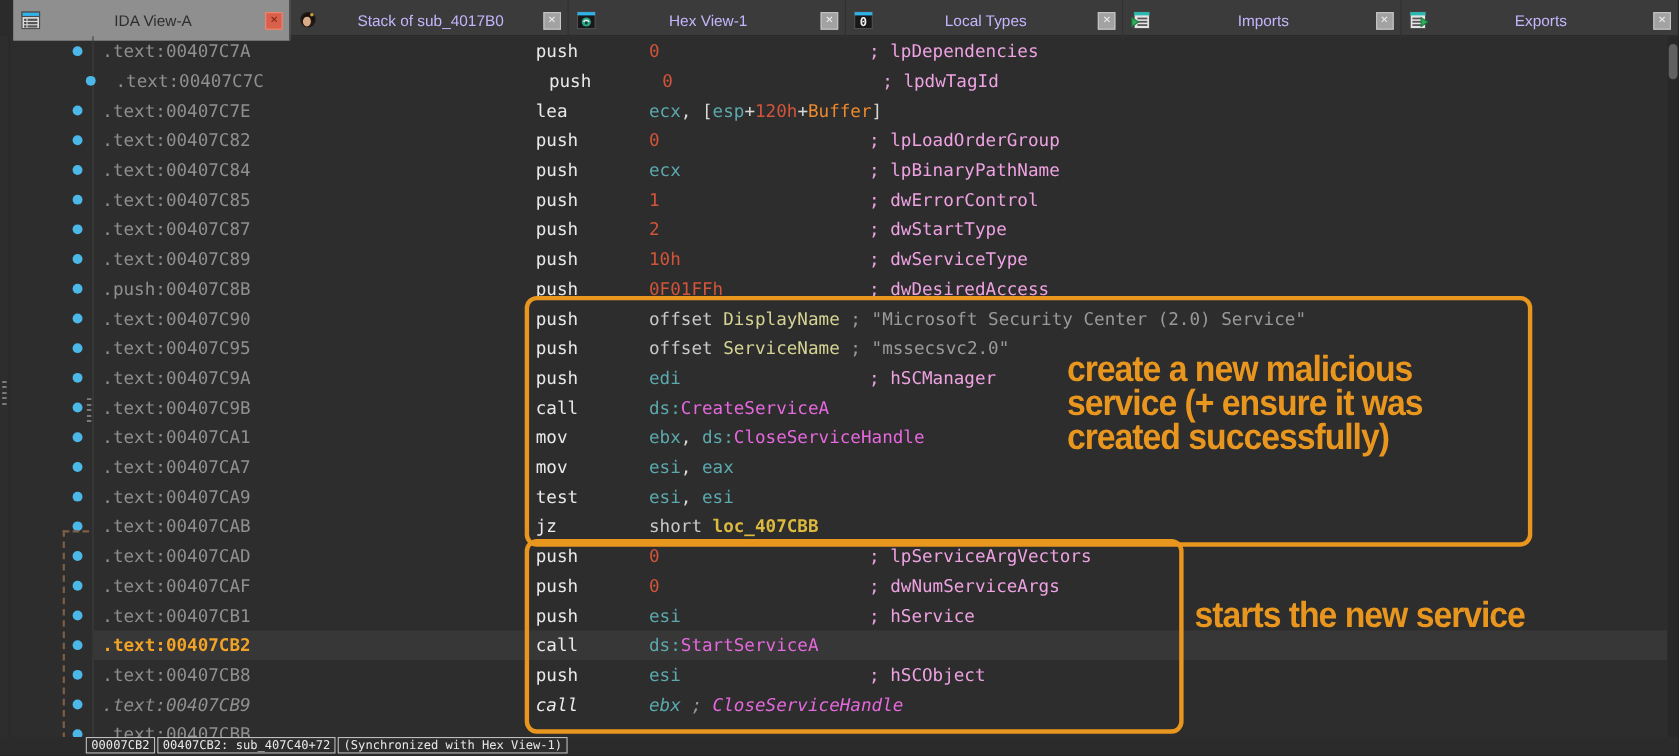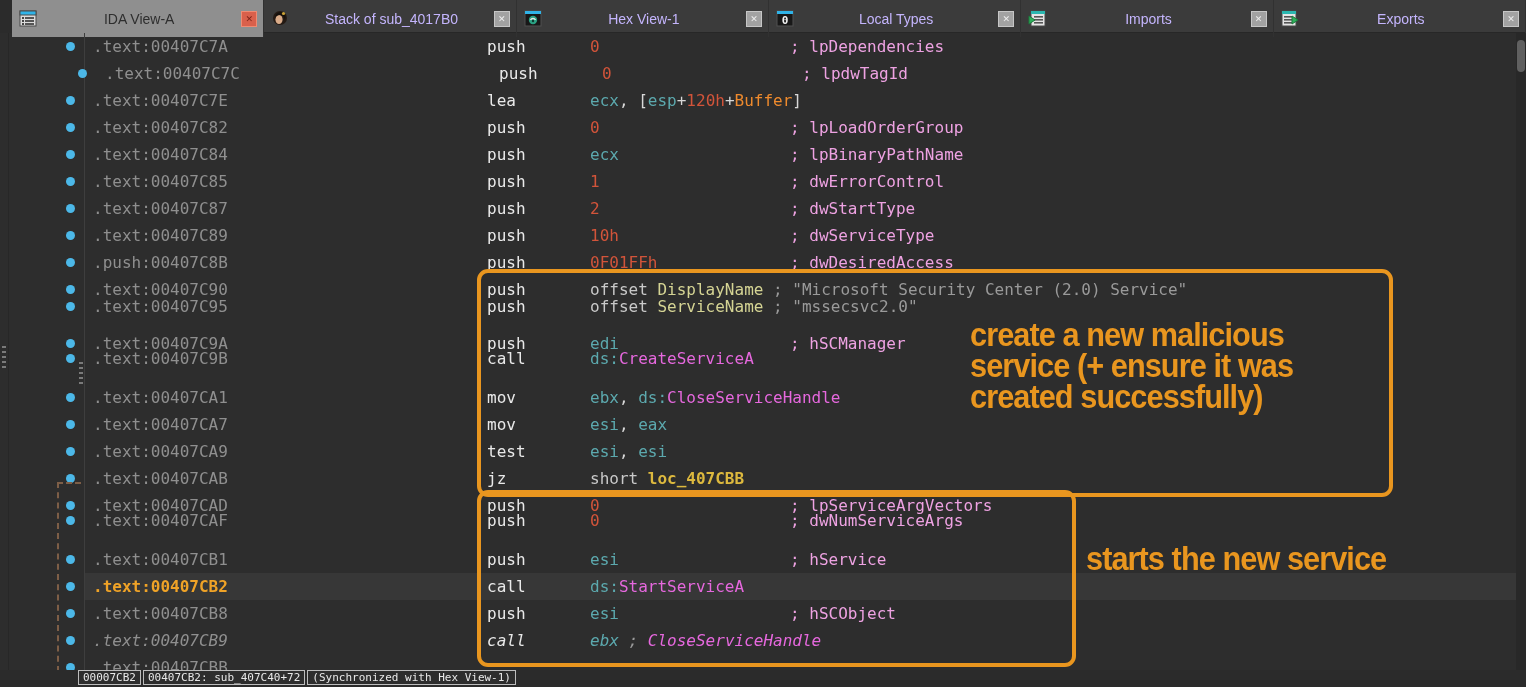--- a/index.html
+++ b/index.html
@@ -180,29 +180,29 @@
       <div class="row" style="top: 0px;"><span class="navdot"></span><span class="addr">.text:00407C7A</span><span class="code"><span class="seg-mn">push</span><span class="seg-num">0</span></span><span class="cmt">; lpDependencies</span></div>
       <div class="row" style="top: 27px; margin-left: 12px;"><span class="navdot"></span><span class="addr">.text:00407C7C</span><span class="code"><span class="seg-mn">push</span><span class="seg-num">0</span></span><span class="cmt">; lpdwTagId</span></div>
       <div class="row" style="top: 54px;"><span class="navdot"></span><span class="addr">.text:00407C7E</span><span class="code"><span class="seg-mn">lea</span><span class="seg-reg">ecx</span><span class="seg-p">, [</span><span class="seg-reg">esp</span><span class="seg-p">+</span><span class="seg-num">120h</span><span class="seg-p">+</span><span class="seg-buf">Buffer</span><span class="seg-p">]</span></span></div>
       <div class="row" style="top: 81px;"><span class="navdot"></span><span class="addr">.text:00407C82</span><span class="code"><span class="seg-mn">push</span><span class="seg-num">0</span></span><span class="cmt">; lpLoadOrderGroup</span></div>
       <div class="row" style="top: 108px;"><span class="navdot"></span><span class="addr">.text:00407C84</span><span class="code"><span class="seg-mn">push</span><span class="seg-reg">ecx</span></span><span class="cmt">; lpBinaryPathName</span></div>
       <div class="row" style="top: 135px;"><span class="navdot"></span><span class="addr">.text:00407C85</span><span class="code"><span class="seg-mn">push</span><span class="seg-num">1</span></span><span class="cmt">; dwErrorControl</span></div>
       <div class="row" style="top: 162px;"><span class="navdot"></span><span class="addr">.text:00407C87</span><span class="code"><span class="seg-mn">push</span><span class="seg-num">2</span></span><span class="cmt">; dwStartType</span></div>
       <div class="row" style="top: 189px;"><span class="navdot"></span><span class="addr">.text:00407C89</span><span class="code"><span class="seg-mn">push</span><span class="seg-num">10h</span></span><span class="cmt">; dwServiceType</span></div>
       <div class="row" style="top: 216px;"><span class="navdot"></span><span class="addr">.push:00407C8B</span><span class="code"><span class="seg-mn">push</span><span class="seg-num">0F01FFh</span></span><span class="cmt">; dwDesiredAccess</span></div>
       <div class="row" style="top: 243px;"><span class="navdot"></span><span class="addr">.text:00407C90</span><span class="code"><span class="seg-mn">push</span><span class="seg-kw">offset </span><span class="seg-name">DisplayName</span><span class="seg-cgray"> ; "Microsoft Security Center (2.0) Service"</span></span></div>
-      <div class="row" style="top: 260px;"><span class="navdot"></span><span class="addr">.text:00407C95</span><span class="code"><span class="seg-mn">push</span><span class="seg-kw">offset </span><span class="seg-name">ServiceName</span><span class="seg-cgray"> ; "mssecsvc2.0"</span></span></div>
+      <div class="row" style="top: 270px;"><span class="navdot"></span><span class="addr">.text:00407C95</span><span class="code"><span class="seg-mn">push</span><span class="seg-kw">offset </span><span class="seg-name">ServiceName</span><span class="seg-cgray"> ; "mssecsvc2.0"</span></span></div>
       <div class="row" style="top: 297px;"><span class="navdot"></span><span class="addr">.text:00407C9A</span><span class="code"><span class="seg-mn">push</span><span class="seg-reg">edi</span></span><span class="cmt">; hSCManager</span></div>
-      <div class="row" style="top: 312px;"><span class="navdot"></span><span class="addr">.text:00407C9B</span><span class="code"><span class="seg-mn">call</span><span class="seg-reg">ds:</span><span class="seg-api">CreateServiceA</span></span></div>
+      <div class="row" style="top: 324px;"><span class="navdot"></span><span class="addr">.text:00407C9B</span><span class="code"><span class="seg-mn">call</span><span class="seg-reg">ds:</span><span class="seg-api">CreateServiceA</span></span></div>
       <div class="row" style="top: 351px;"><span class="navdot"></span><span class="addr">.text:00407CA1</span><span class="code"><span class="seg-mn">mov</span><span class="seg-reg">ebx</span><span class="seg-p">, </span><span class="seg-reg">ds:</span><span class="seg-api">CloseServiceHandle</span></span></div>
       <div class="row" style="top: 378px;"><span class="navdot"></span><span class="addr">.text:00407CA7</span><span class="code"><span class="seg-mn">mov</span><span class="seg-reg">esi</span><span class="seg-p">, </span><span class="seg-reg">eax</span></span></div>
       <div class="row" style="top: 405px;"><span class="navdot"></span><span class="addr">.text:00407CA9</span><span class="code"><span class="seg-mn">test</span><span class="seg-reg">esi</span><span class="seg-p">, </span><span class="seg-reg">esi</span></span></div>
       <div class="row" style="top: 432px;"><span class="navdot"></span><span class="addr">.text:00407CAB</span><span class="code"><span class="seg-mn">jz</span><span class="seg-kw">short </span><span class="seg-lbl">loc_407CBB</span></span></div>
       <div class="row" style="top: 459px;"><span class="navdot"></span><span class="addr">.text:00407CAD</span><span class="code"><span class="seg-mn">push</span><span class="seg-num">0</span></span><span class="cmt">; lpServiceArgVectors</span></div>
-      <div class="row" style="top: 474px;"><span class="navdot"></span><span class="addr">.text:00407CAF</span><span class="code"><span class="seg-mn">push</span><span class="seg-num">0</span></span><span class="cmt">; dwNumServiceArgs</span></div>
+      <div class="row" style="top: 486px;"><span class="navdot"></span><span class="addr">.text:00407CAF</span><span class="code"><span class="seg-mn">push</span><span class="seg-num">0</span></span><span class="cmt">; dwNumServiceArgs</span></div>
       <div class="row" style="top: 513px;"><span class="navdot"></span><span class="addr">.text:00407CB1</span><span class="code"><span class="seg-mn">push</span><span class="seg-reg">esi</span></span><span class="cmt">; hService</span></div>
       <div class="row current" style="top: 540px;"><div class="hl"></div><span class="navdot"></span><span class="addr cur">.text:00407CB2</span><span class="code"><span class="seg-mn">call</span><span class="seg-reg">ds:</span><span class="seg-api">StartServiceA</span></span></div>
       <div class="row" style="top: 567px;"><span class="navdot"></span><span class="addr">.text:00407CB8</span><span class="code"><span class="seg-mn">push</span><span class="seg-reg">esi</span></span><span class="cmt">; hSCObject</span></div>
       <div class="row" style="top: 594px; font-style: italic;"><span class="navdot"></span><span class="addr">.text:00407CB9</span><span class="code"><span class="seg-mn">call</span><span class="seg-reg">ebx</span><span class="seg-cgray"> ; </span><span class="seg-api">CloseServiceHandle</span></span></div>
       <div class="row" style="top: 621px;"><span class="navdot"></span><span class="addr">.text:00407CBB</span></div>
     </div>
 
   <div class="jump-h"></div>
   <div class="jump-v"></div>
 

